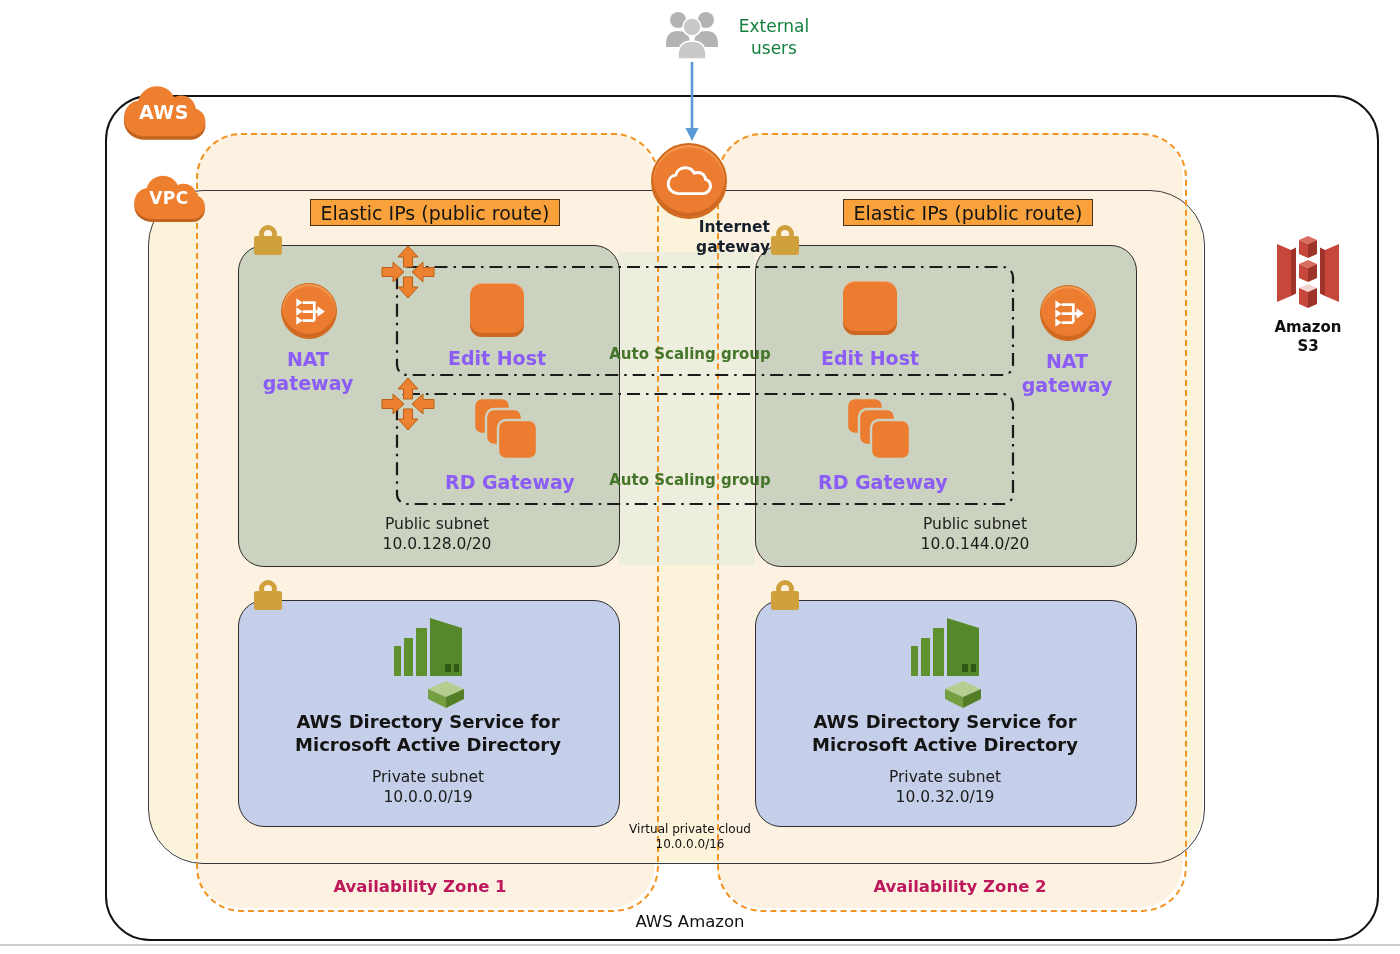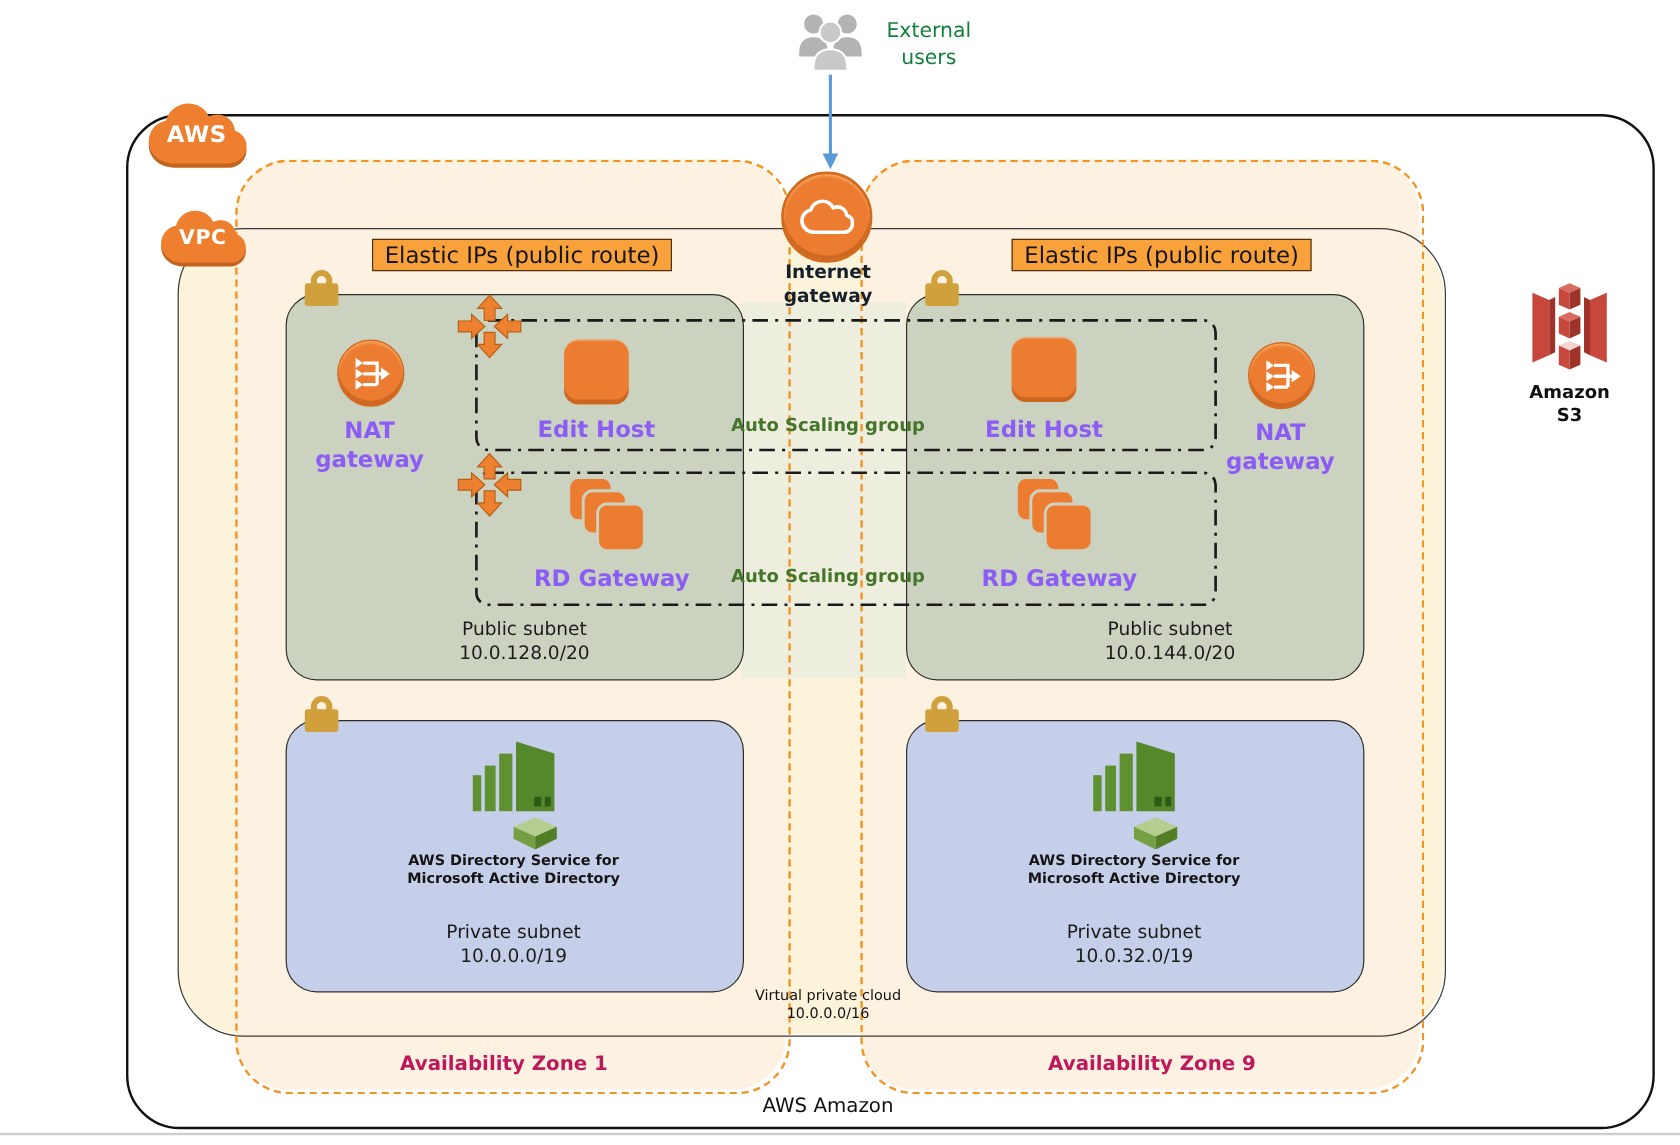--- a/index.html
+++ b/index.html
@@ -25,21 +25,21 @@
   .priv{top:600px;width:225px;background:#c6cfe9;height:225px;}
   .sub1{left:238px;} .sub2{left:755px;}
   .priv.subnet{width:380px;}
   
   .eip-label{top:199px;width:248px;height:25px;background:#f9a23c;border:1.6px solid #4a3318;
     font-size:19px;display:flex;align-items:center;justify-content:center;color:#141414;}
   .icon-label{font-size:19px;font-weight:bold;color:#8b5cf6;}
   .subnet-label{font-size:15.5px;color:#1c1c1c;}
   .asg-label{font-size:15px;font-weight:bold;color:#45752a;}
   .az-name{font-size:16.5px;font-weight:bold;color:#be185d;}
-  .dir-label{font-size:12px;font-weight:bold;color:#141414;white-space:normal;text-align:center;}
+  .dir-label{font-size:18px;font-weight:bold;color:#141414;white-space:normal;text-align:center;}
   .gw-label{font-size:15.5px;font-weight:bold;color:#16202c;}
   .ext-label{font-size:17px;color:#15803d;}
   .region-label{font-size:16.5px;color:#101010;}
   .vpc-cidr-label{font-size:12px;color:#101010;}
   .s3-label{font-size:15px;font-weight:bold;color:#101010;}
   
   .edit-host{width:54px;height:54px;border-radius:12px;background:#ec7c30;
     box-shadow:inset 0 -4px 0 rgba(130,55,0,.30), inset 0 1px 0 rgba(255,255,255,.35);}
   .nat-circle,.igw-circle{border-radius:50%;background:#ec7c30;
     box-shadow:inset 0 -4px 0 rgba(130,55,0,.28), inset 0 2px 2px rgba(255,200,140,.5);
@@ -220,34 +220,34 @@
   </svg>
   <div class="abs lbl dir-label" style="left:805px;top:710px;width:280px;">
     <div>AWS Directory Service for</div>
     <div>Microsoft Active Directory</div>
   </div>
   <div class="abs lbl subnet-label" style="left:845px;top:768px;width:200px;">
     <div>Private subnet</div>
     <div>10.0.32.0/19</div>
   </div>
 
-  <div class="abs lbl az-name" style="left:810px;top:876px;width:300px;">Availability Zone 9</div>
+  <div class="abs lbl az-name" style="left:810px;top:876px;width:300px;">Availability Zone 2</div>
 
   <div class="abs lbl vpc-cidr-label" style="left:590px;top:822px;width:200px;">
     <div>Virtual private cloud</div>
     <div>10.0.0.0/16</div>
   </div>
   <div class="abs lbl region-label" style="left:590px;top:911px;width:200px;">AWS Amazon</div>
 
   <div class="abs igw-circle" style="left:651px;top:143px;">
     <svg width="46" height="32" viewBox="0 0 62 42">
       <path d="M18 38 C9 38 3 32 3 25 C3 19 7 14 13 13 C14.5 7 20 3 26 3 C31.5 3 36 6 38 10.5 C39.5 9.8 41.5 9.4 43 9.4 C48.5 9.4 52.8 13.5 53.3 18.8 C57.3 20 60 23.6 60 27.8 C60 33.4 55.4 38 49.7 38 Z" fill="none" stroke="#ffffff" stroke-width="4" stroke-linejoin="round"></path>
     </svg>
   </div>
-  <div class="abs lbl gw-label" style="left:610px;top:218px;width:160px;">
+  <div class="abs lbl gw-label" style="left:610px;top:218px;width:160px;text-align:right;">
     <div>Internet</div>
     <div>gateway</div>
   </div>
 
   <svg class="abs" style="left:662px;top:8px;" width="60" height="54" viewBox="0 0 60 54">
     <circle cx="16" cy="12" r="8" fill="#b3b3b3"></circle>
     <path d="M4 36 q0-13 12-13 q12 0 12 13 v3 h-24 z" fill="#b3b3b3"></path>
     <circle cx="44" cy="12" r="8" fill="#b3b3b3"></circle>
     <path d="M32 36 q0-13 12-13 q12 0 12 13 v3 h-24 z" fill="#b3b3b3"></path>
     <circle cx="30" cy="19" r="9" fill="#c9c9c9" stroke="#ffffff" stroke-width="1.6"></circle>

